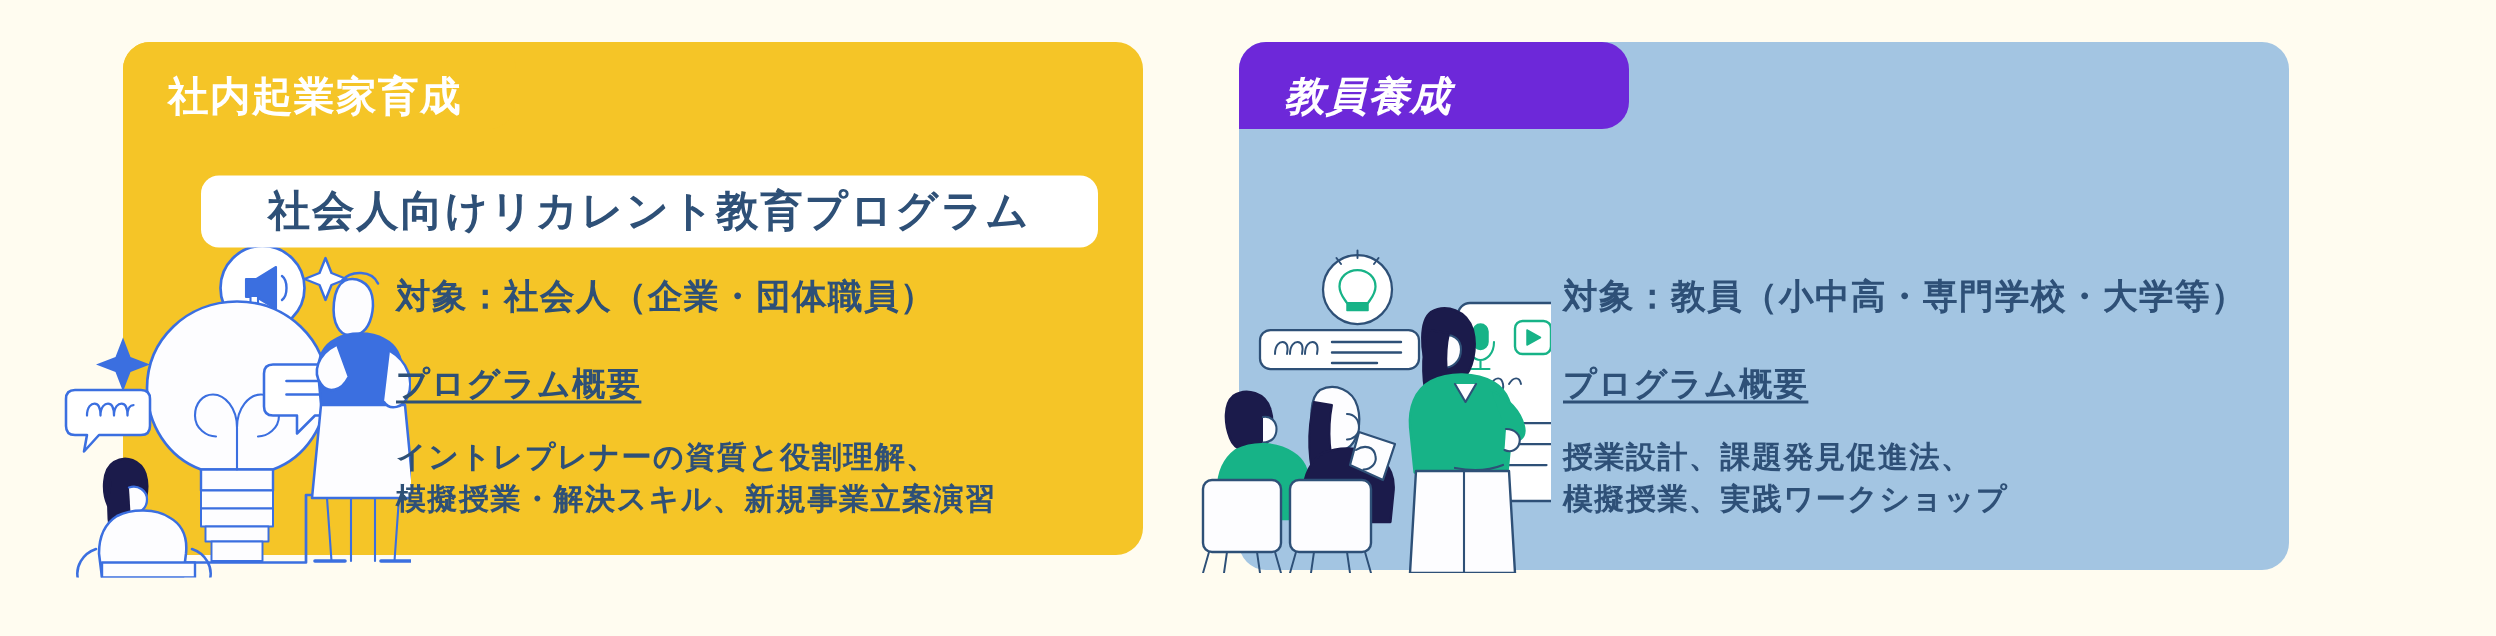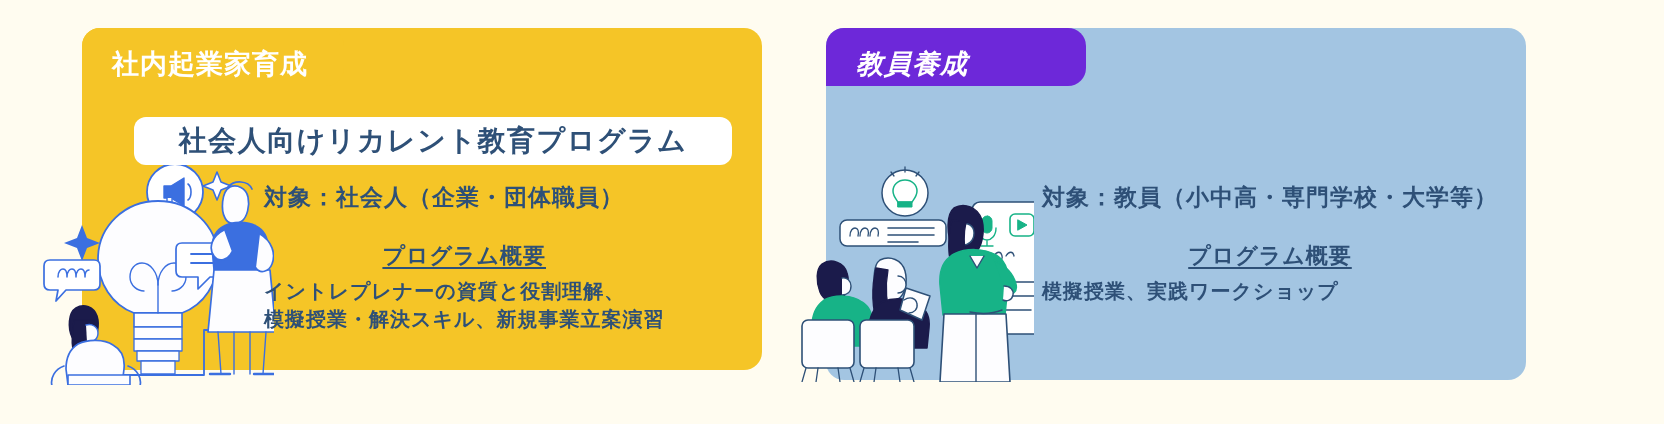--- a/index.html
+++ b/index.html
@@ -113,22 +113,21 @@
   .target-line {
     font-size: 23px;
     letter-spacing: 1px;
     margin-bottom: 28px;
   }
   .overview-heading {
     font-size: 22px;
     letter-spacing: 1px;
     text-decoration: underline;
     text-underline-offset: 4px;
-    margin-bottom: 6px;
-    text-align: center;
+    margin-bottom: 20px;
   }
   .overview-line {
     font-size: 20px;
     letter-spacing: 1px;
     line-height: 1.42;
   }
 
   
   .illus {
     position: absolute;
@@ -286,16 +285,17 @@
   </div>
 
   <div class="ribbon ribbon-blue">
     <span>教員養成</span>
   </div>
 
 
   <div class="body-text body-blue">
     <div class="target-line">対象：教員（小中高・専門学校・大学等）</div>
     <div class="overview-heading">プログラム概要</div>
+    <div class="overview-line">授業設計、課題発見促進法、</div>
     <div class="overview-line">模擬授業、実践ワークショップ</div>
   </div>
 
 </div>
 
 </body></html>

